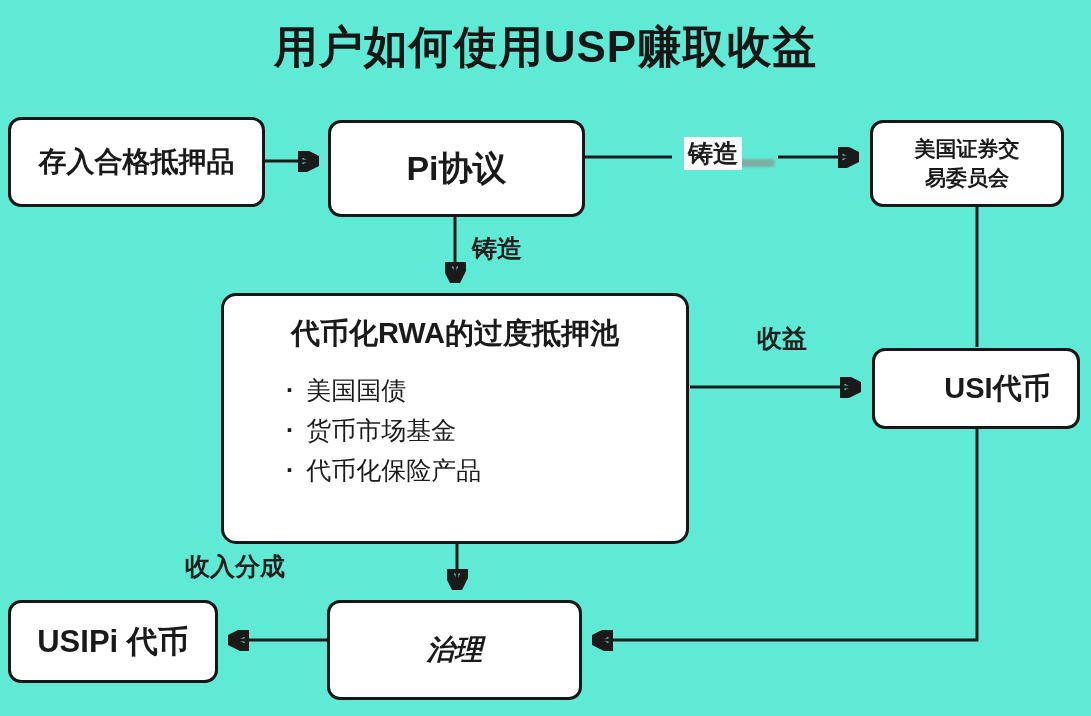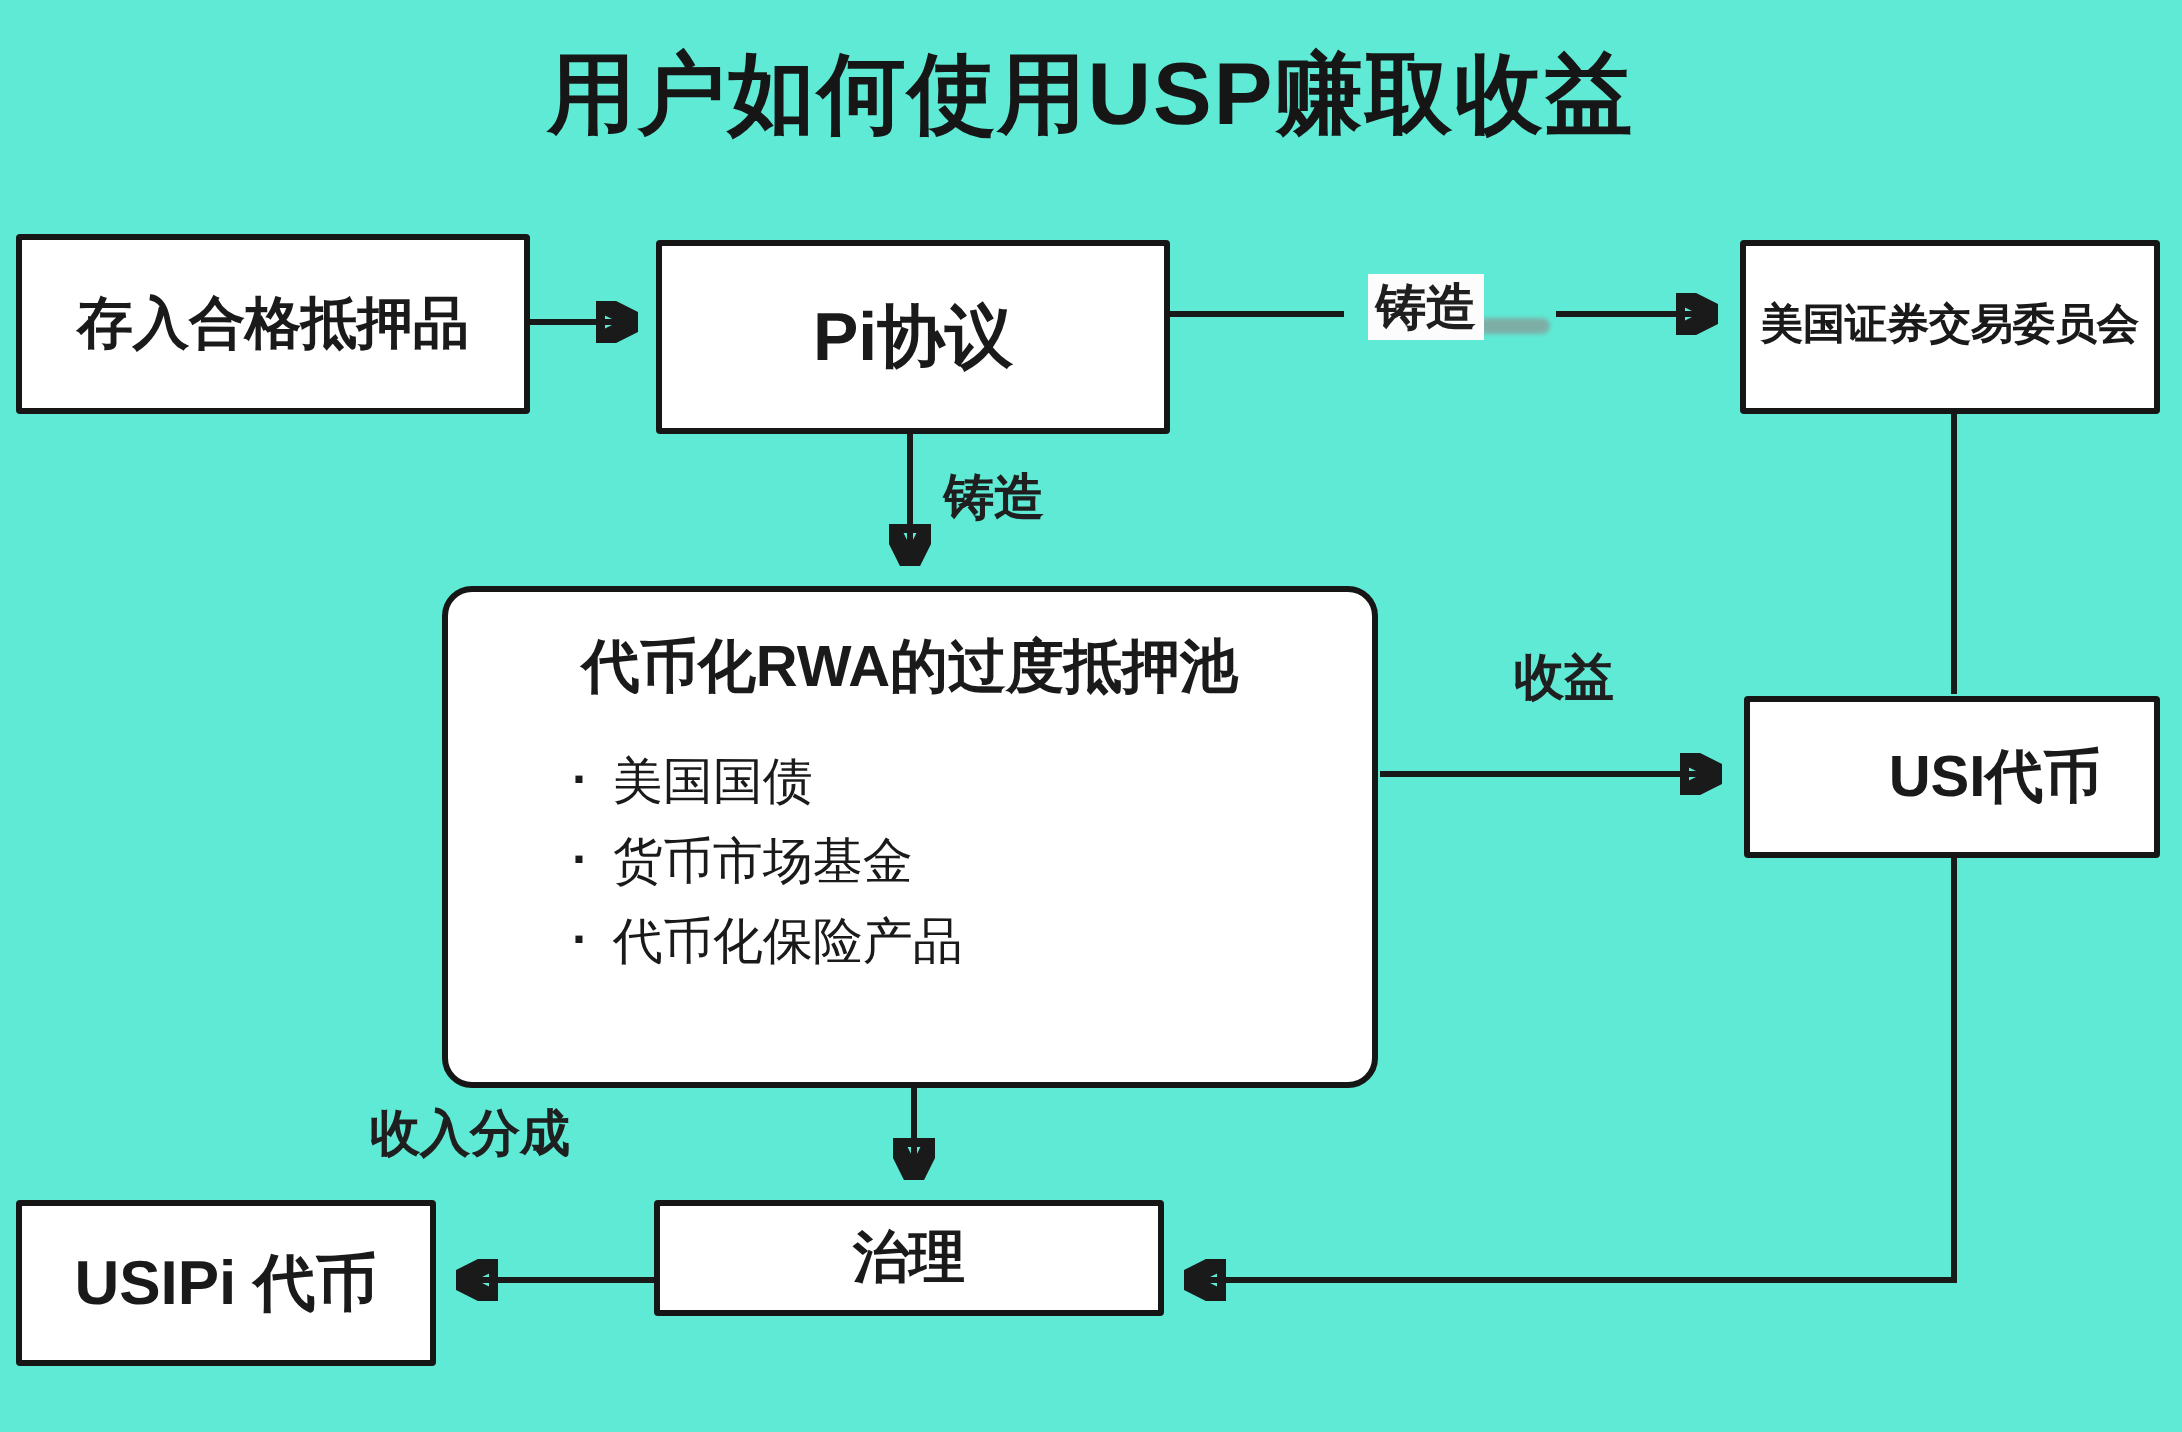--- a/index.html
+++ b/index.html
@@ -24,32 +24,32 @@
     font-size: 44px;
     font-weight: 700;
     letter-spacing: 1px;
     color: #161616;
   }
 
   .node {
     position: absolute;
     background: #ffffff;
     border: 3px solid #161616;
-    border-radius: 2px;
+    border-radius: 13px;
     display: flex;
     align-items: center;
     justify-content: center;
     text-align: center;
   }
 
   .node-deposit   { left: 8px;   top: 117px; width: 257px; height: 90px;  font-size: 28px; font-weight: 700; }
   .node-pi        { left: 328px; top: 120px; width: 257px; height: 97px;  font-size: 34px; font-weight: 600; }
-  .node-sec       { left: 870px; top: 120px; width: 210px; height: 87px;  font-size: 21px; font-weight: 700; line-height: 1.35; flex-direction: row; }
+  .node-sec       { left: 870px; top: 120px; width: 194px; height: 87px;  font-size: 21px; font-weight: 700; line-height: 1.35; flex-direction: column; }
   .node-usi       { left: 872px; top: 348px; width: 208px; height: 81px;  font-size: 29px; font-weight: 700; padding-left: 43px; }
-  .node-gov       { left: 327px; top: 600px; width: 255px; height: 58px;  font-size: 28px; font-weight: 700; }
+  .node-gov       { left: 327px; top: 600px; width: 255px; height: 100px;  font-size: 28px; font-weight: 700; font-style: italic; }
   .node-usipi     { left: 8px;   top: 600px; width: 210px; height: 83px;  font-size: 31px; font-weight: 700; }
 
   .node-pool {
     left: 221px; top: 293px; width: 468px; height: 251px;
     flex-direction: column;
     justify-content: flex-start;
     align-items: stretch;
     padding: 18px 0 0 0;
     border-radius: 15px;
   }

